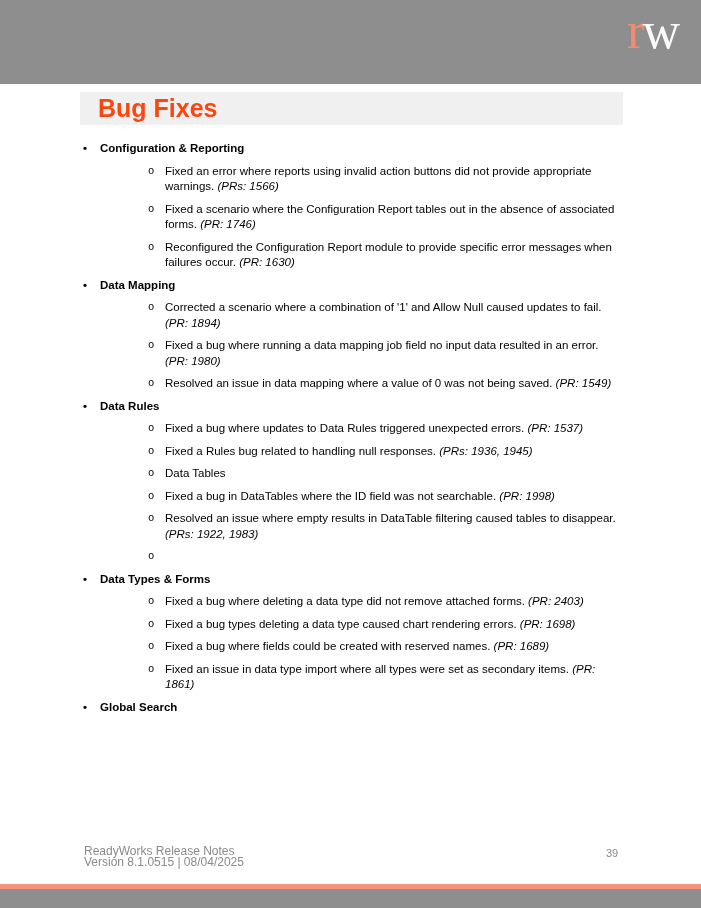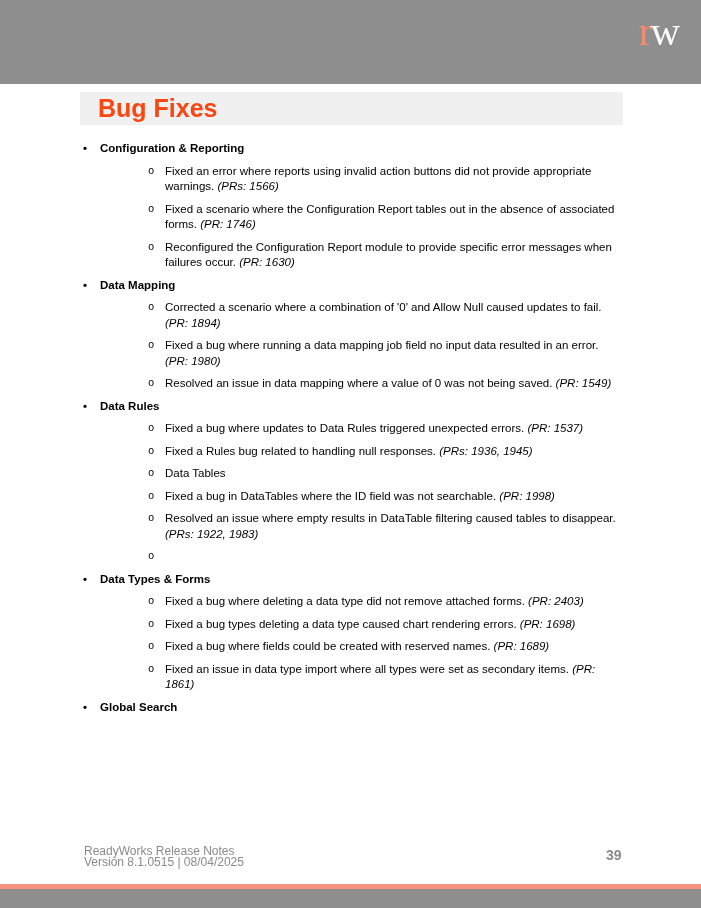--- a/index.html
+++ b/index.html
@@ -17,21 +17,21 @@
   }
   
   .header {
     position: absolute; top: 0; left: 0;
     width: 701px; height: 84px;
     background: var(--header-gray, #8E8E8E);
   }
   .logo {
     position: absolute; top: 0; right: 23px;
     font-family: "Liberation Serif", serif;
-    font-size: 41px; line-height: 62px;
+    font-size: 52px; line-height: 62px;
     letter-spacing: -2px;
   }
   .logo .logo-r { color: var(--logo-salmon, #F28C6F); }
   .logo .logo-w { color: var(--logo-white, #FAFAFA); }
   
   .title-bar {
     position: absolute; top: 92px; left: 80px;
     width: 543px; height: 33px;
     background: var(--title-bar-bg, #F0F0F0);
     display: flex; align-items: center;
@@ -72,21 +72,21 @@
   .item-body { width: 453px; }
   .pr { font-style: italic; }
   
   .footer-text {
     position: absolute; left: 84px; top: 846px;
     font-size: 12px; line-height: 10.5px;
     color: var(--footer-gray, #8A8A8A);
   }
   .page-num {
     position: absolute; left: 606px; top: 847px;
-    font-size: 14px; font-weight: bold;
+    font-size: 11px; font-weight: normal;
     color: var(--footer-gray, #8A8A8A);
   }
   .salmon-bar {
     position: absolute; left: 0; bottom: 19px;
     width: 701px; height: 5px;
     background: var(--salmon-bar, #F5917C);
   }
   .bottom-bar {
     position: absolute; left: 0; bottom: 0;
     width: 701px; height: 19px;
@@ -133,21 +133,21 @@
     </div>
 
     <div class="section">
       <div class="section-heading">
         <span class="b1">•</span>
         <span>Data Mapping</span>
       </div>
       <div class="section-items">
     <div class="sub-item">
       <span class="b2">o</span>
-      <span class="item-body"><span>Corrected a scenario where a combination of '0' and Allow Null caused updates to fail.</span><span class="pr"> (PR: 1894)</span></span>
+      <span class="item-body"><span>Corrected a scenario where a combination of '1' and Allow Null caused updates to fail.</span><span class="pr"> (PR: 1894)</span></span>
     </div>
 
     <div class="sub-item">
       <span class="b2">o</span>
       <span class="item-body"><span>Fixed a bug where running a data mapping job field no input data resulted in an error.</span><span class="pr"> (PR: 1980)</span></span>
     </div>
 
     <div class="sub-item">
       <span class="b2">o</span>
       <span class="item-body"><span>Resolved an issue in data mapping where a value of 0 was not being saved.</span><span class="pr"> (PR: 1549)</span></span>

